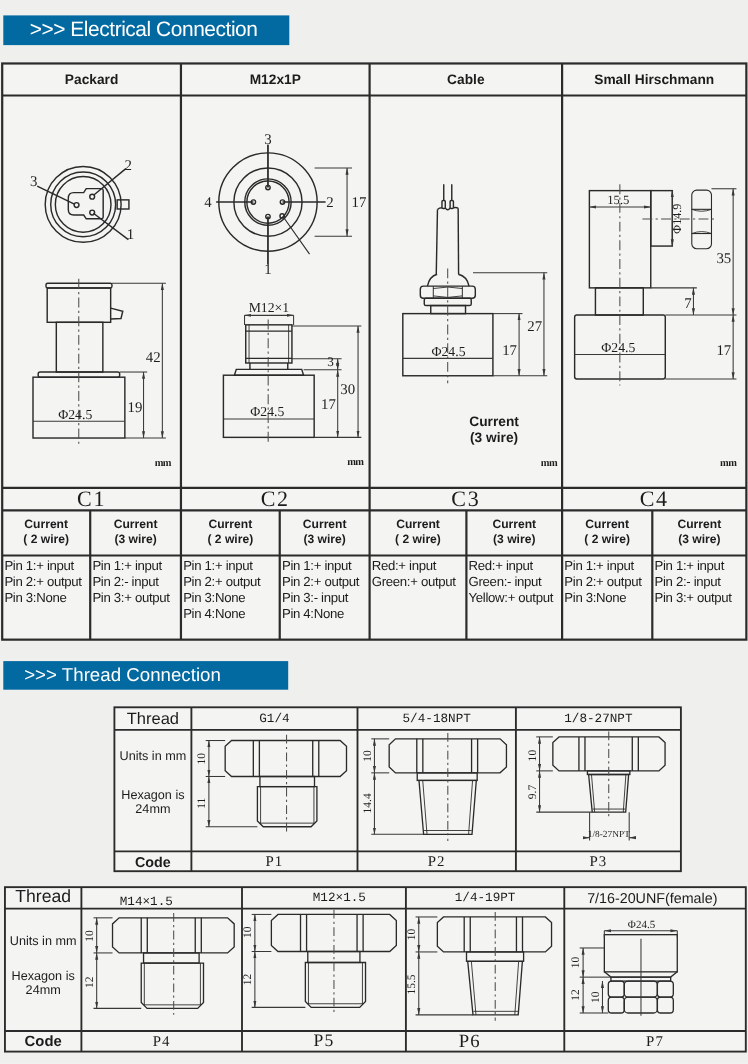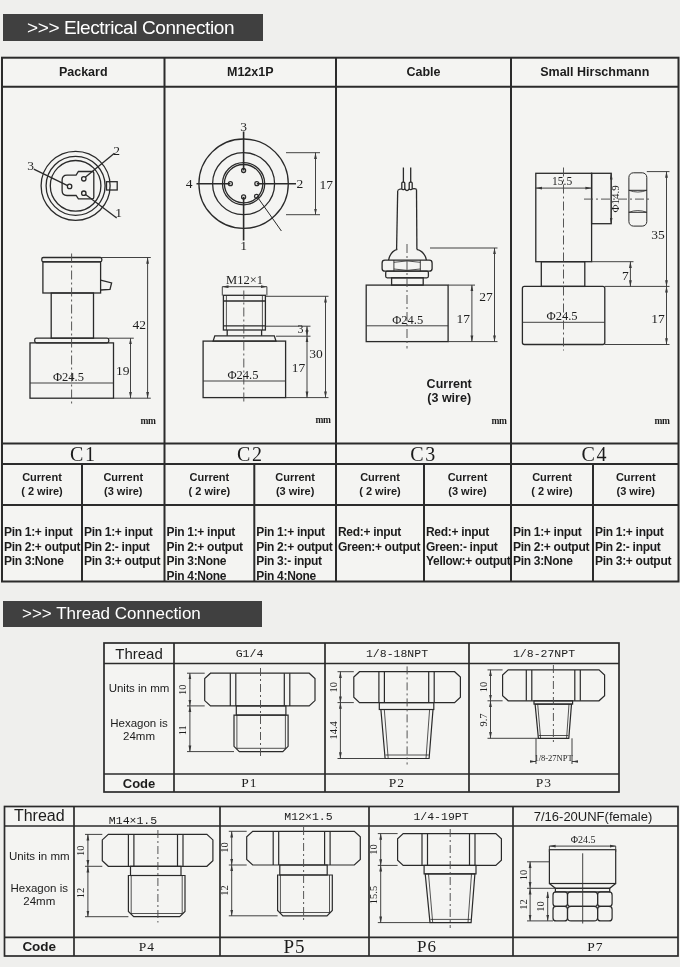--- a/index.html
+++ b/index.html
@@ -1,23 +1,23 @@
 <!DOCTYPE html>
 <html><head><meta charset="utf-8">
 <style>
 *{margin:0;padding:0;box-sizing:border-box}
 html,body{width:680px;height:967px}
 body{background:#efefed;font-family:"Liberation Sans",sans-serif;position:relative;overflow:hidden;color:#1c1c1c}
 .a{position:absolute}
-.banner{position:absolute;background:#404040;color:#fff;white-space:nowrap}
+.banner{position:absolute;background:#0369a1;color:#fff;white-space:nowrap}
 .ctr{display:flex;align-items:center;justify-content:center;text-align:center}
 .hdr{font-weight:bold;font-size:12.5px}
 .cth{font-family:"Liberation Serif",serif;font-size:20px;letter-spacing:1.5px}
 .cur{font-weight:bold;font-size:11px;line-height:13.5px;display:flex;flex-direction:column;align-items:center;justify-content:center;text-align:center}
-.pin{font-weight:bold;font-size:12px;line-height:14.5px;padding:20px 0 0 2px;letter-spacing:-0.3px;white-space:nowrap}
+.pin{font-weight:normal;font-size:12px;line-height:14.5px;padding:2px 0 0 2px;letter-spacing:-0.3px;white-space:nowrap}
 .mono{font-family:Liberation Mono, monospace;font-size:11.5px}
 .serif{font-family:"Liberation Serif",serif}
 </style></head>
 <body>
 <div class="banner" style="left:3px;top:14px;width:260px;height:27px;line-height:27.5px;font-size:19px;padding-left:24px;letter-spacing:-0.4px">&gt;&gt;&gt; Electrical Connection</div>
 <div class="banner" style="left:3px;top:601px;width:259px;height:26px;line-height:26px;font-size:17px;padding-left:19px">&gt;&gt;&gt; Thread Connection</div>
 <svg class="a" style="left:0;top:0" width="680" height="967" viewBox="0 0 680 967">
 <defs>
 <marker id="ar" markerWidth="7" markerHeight="4" refX="6.2" refY="1.7" orient="auto-start-reverse" markerUnits="userSpaceOnUse">
         <path d="M6.5,1.7 L0,0.3 L0,3.1 Z" fill="#383838"></path>
@@ -444,32 +444,32 @@
 <div class="a pin" style="left:2px;top:505px;width:80px;height:76px">Pin 1:+ input<br>Pin 2:+ output<br>Pin 3:None</div>
 <div class="a pin" style="left:82px;top:505px;width:82.5px;height:76px">Pin 1:+ input<br>Pin 2:- input<br>Pin 3:+ output</div>
 <div class="a pin" style="left:164.5px;top:505px;width:89.8px;height:76px">Pin 1:+ input<br>Pin 2:+ output<br>Pin 3:None<br>Pin 4:None</div>
 <div class="a pin" style="left:254.3px;top:505px;width:81.7px;height:76px">Pin 1:+ input<br>Pin 2:+ output<br>Pin 3:- input<br>Pin 4:None</div>
 <div class="a pin" style="left:336px;top:505px;width:88px;height:76px">Red:+ input<br>Green:+ output</div>
 <div class="a pin" style="left:424px;top:505px;width:87px;height:76px">Red:+ input<br>Green:- input<br>Yellow:+ output</div>
 <div class="a pin" style="left:511px;top:505px;width:82px;height:76px">Pin 1:+ input<br>Pin 2:+ output<br>Pin 3:None</div>
 <div class="a pin" style="left:593px;top:505px;width:85.5px;height:76px">Pin 1:+ input<br>Pin 2:- input<br>Pin 3:+ output</div>
 <div class="a ctr" style="left:104px;top:643px;width:70px;height:20.5px;font-size:15px">Thread</div>
 <div class="a ctr mono" style="left:174px;top:643px;width:151px;height:20.5px">G1/4</div>
-<div class="a ctr mono" style="left:325px;top:643px;width:144px;height:20.5px">1/8-18NPT</div>
+<div class="a ctr mono" style="left:325px;top:643px;width:144px;height:20.5px">5/4-18NPT</div>
 <div class="a ctr mono" style="left:469px;top:643px;width:150px;height:20.5px">1/8-27NPT</div>
 <div class="a ctr" style="left:104px;top:681px;width:70px;height:14px;font-size:11.5px">Units in mm</div>
 <div class="a ctr" style="left:104px;top:716px;width:70px;height:28px;font-size:11.5px;line-height:13.5px">Hexagon is<br>24mm</div>
 <div class="a ctr" style="left:104px;top:774px;width:70px;height:18px;font-weight:bold;font-size:13px">Code</div>
 <div class="a ctr serif" style="left:174px;top:774px;width:151px;height:18px;font-size:13.5px;letter-spacing:1px">P1</div>
 <div class="a ctr serif" style="left:325px;top:774px;width:144px;height:18px;font-size:13.5px;letter-spacing:1px">P2</div>
 <div class="a ctr serif" style="left:469px;top:774px;width:150px;height:18px;font-size:13.5px;letter-spacing:1px">P3</div>
 <div class="a ctr" style="left:4.5px;top:806.5px;width:69.5px;height:19.5px;font-size:16px">Thread</div>
 <div class="a ctr mono" style="left:60px;top:806.5px;width:146px;height:27px">M14×1.5</div>
 <div class="a ctr mono" style="left:220px;top:806.5px;width:177px;height:19.5px">M12×1.5</div>
 <div class="a ctr mono" style="left:369px;top:806.5px;width:144px;height:19.5px">1/4-19PT</div>
 <div class="a ctr" style="left:513px;top:806.5px;width:160px;height:19.5px;font-size:13px">7/16-20UNF(female)</div>
 <div class="a ctr" style="left:4.5px;top:849px;width:69.5px;height:14px;font-size:11.5px">Units in mm</div>
 <div class="a ctr" style="left:4.5px;top:881px;width:69.5px;height:28px;font-size:11.5px;line-height:13.5px">Hexagon is<br>24mm</div>
 <div class="a ctr" style="left:4.5px;top:937.3px;width:69.5px;height:18.7px;font-weight:bold;font-size:13.5px">Code</div>
 <div class="a ctr serif" style="left:74px;top:937.3px;width:146px;height:18.7px;font-size:13.5px;letter-spacing:1px">P4</div>
-<div class="a ctr serif" style="left:220px;top:937.3px;width:149px;height:18.7px;font-size:19px;letter-spacing:1px">P5</div>
+<div class="a ctr serif" style="left:220px;top:937.3px;width:149px;height:18.7px;font-size:16px;letter-spacing:1px">P5</div>
 <div class="a ctr serif" style="left:369px;top:937.3px;width:116px;height:18.7px;font-size:17px;letter-spacing:1px">P6</div>
 <div class="a ctr serif" style="left:513px;top:937.3px;width:165px;height:18.7px;font-size:13.5px;letter-spacing:1px">P7</div>
 
 </body></html>

